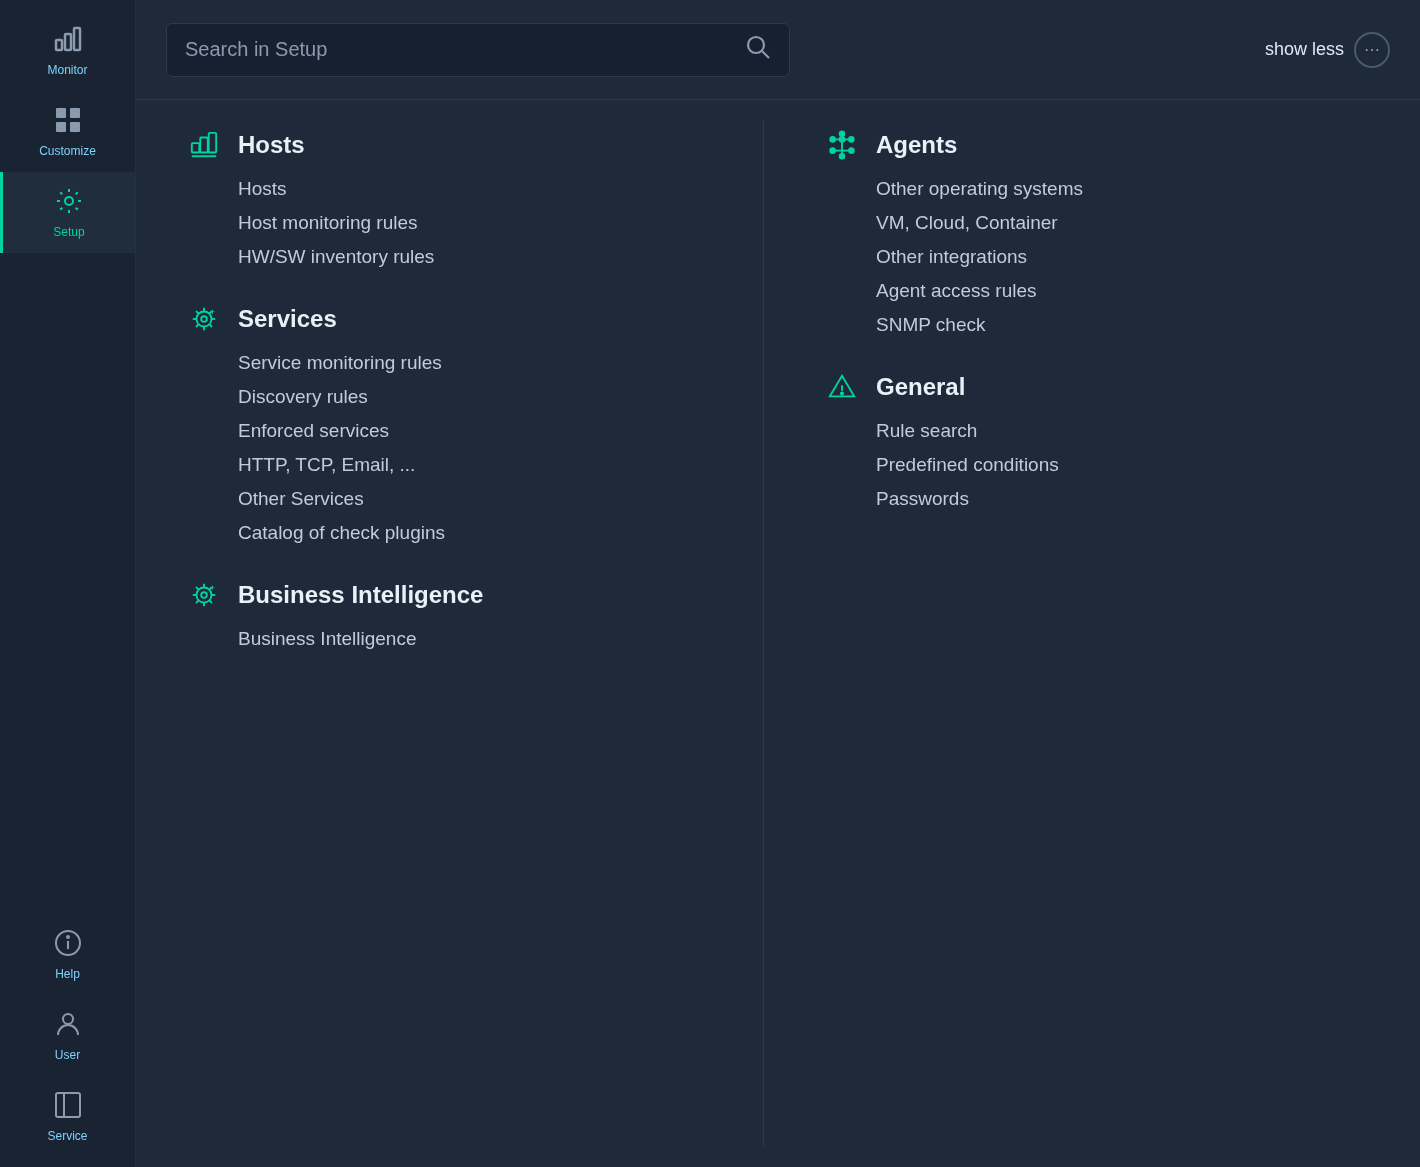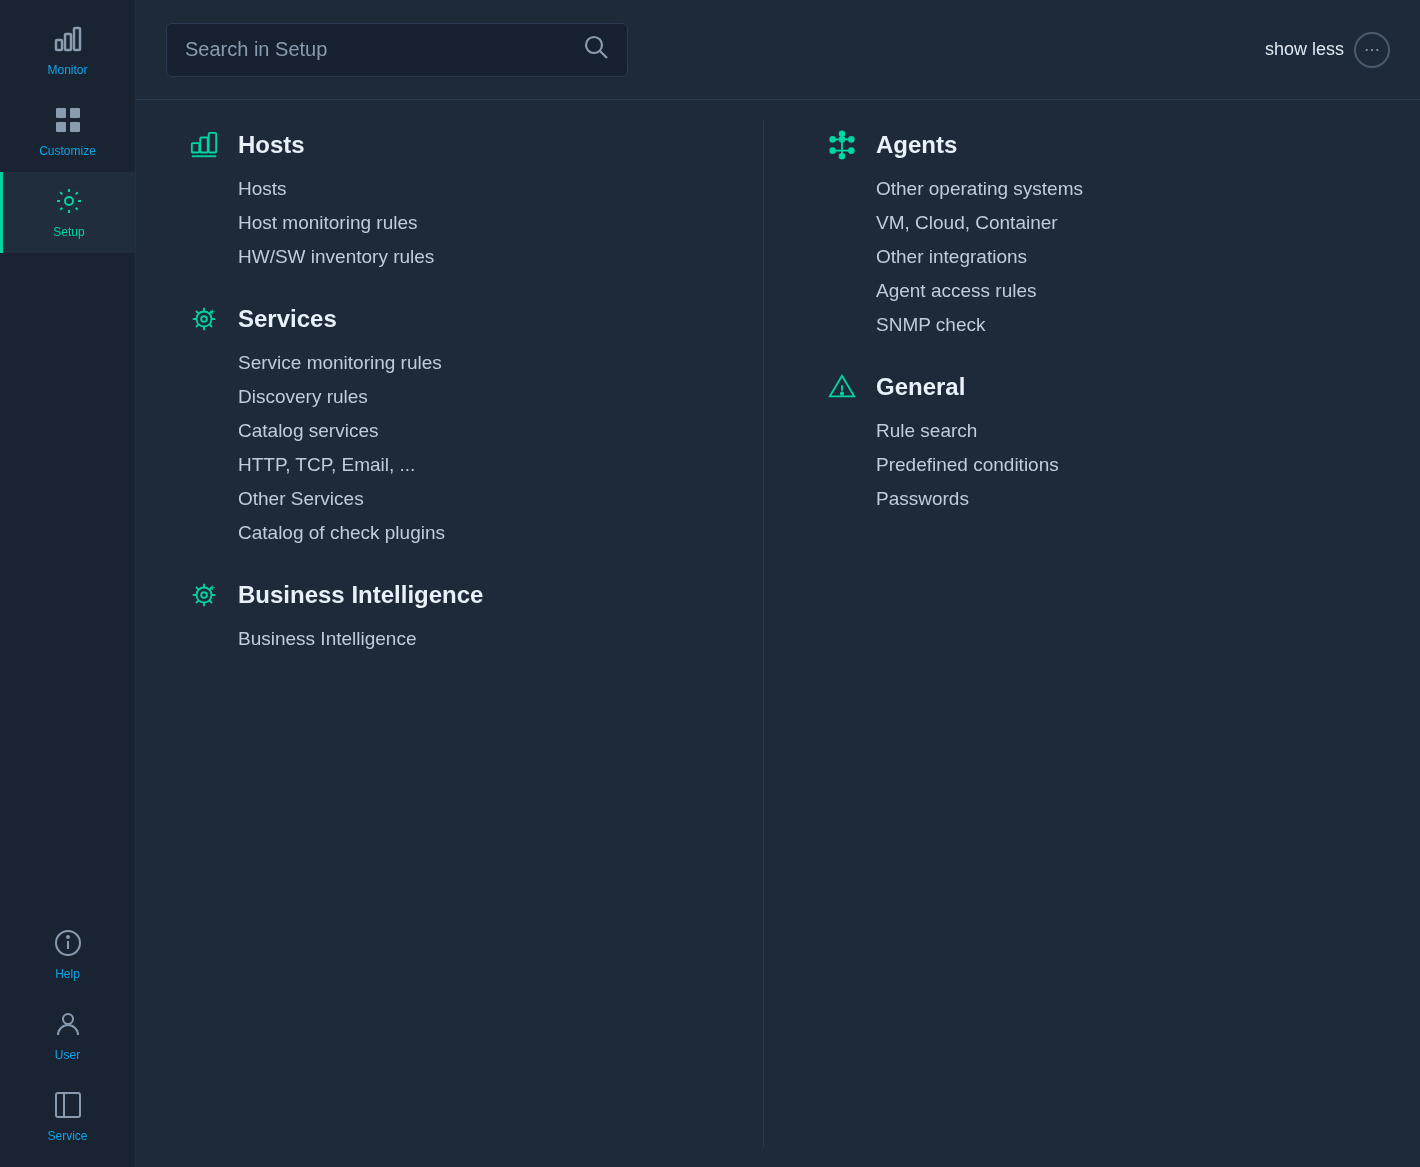--- a/index.html
+++ b/index.html
@@ -24,21 +24,21 @@
       border-right: 1px solid #243040;
     }
     .sidebar-item {
       display: flex;
       flex-direction: column;
       align-items: center;
       justify-content: center;
       width: 100%;
       padding: 14px 0;
       cursor: pointer;
-      color: #0ea5e9;
+      color: #7dd3fc;
       font-size: 13px;
       position: relative;
     }
     .sidebar-item.active {
       color: #00d4a0;
       background: #1f2d3d;
       border-left: 3px solid #00d4a0;
     }
     .sidebar-icon {
       font-size: 26px;
@@ -70,21 +70,21 @@
       border-bottom: 1px solid #2a3a4e;
       min-height: 100px;
     }
     .search-wrapper {
       display: flex;
       align-items: center;
       background: #162030;
       border: 1px solid #2a3a50;
       border-radius: 6px;
       padding: 10px 18px;
-      width: 462px;
+      width: 624px;
       gap: 12px;
     }
     .search-input {
       background: transparent;
       border: none;
       outline: none;
       color: #8a9bb0;
       font-size: 20px;
       flex: 1;
     }
@@ -304,21 +304,21 @@
               <line x1="4" y1="16" x2="8" y2="16"></line>
               <line x1="7.5" y1="7.5" x2="10.5" y2="10.5"></line>
               <text x="22" y="12" font-size="10" fill="#00d4a0" stroke="none">+</text>
             </svg>
           </div>
           <span class="section-title">Services</span>
         </div>
         <ul class="section-links">
           <li><a>Service monitoring rules</a></li>
           <li><a>Discovery rules</a></li>
-          <li><a>Catalog services</a></li>
+          <li><a>Enforced services</a></li>
           <li><a>HTTP, TCP, Email, ...</a></li>
           <li><a>Other Services</a></li>
           <li><a>Catalog of check plugins</a></li>
         </ul>
       </div>
 
       <div class="section">
         <div class="section-header">
           <div class="section-icon icon-bi">
             <svg width="32" height="32" viewBox="0 0 32 32" fill="none" stroke="#00d4a0" stroke-width="2">

